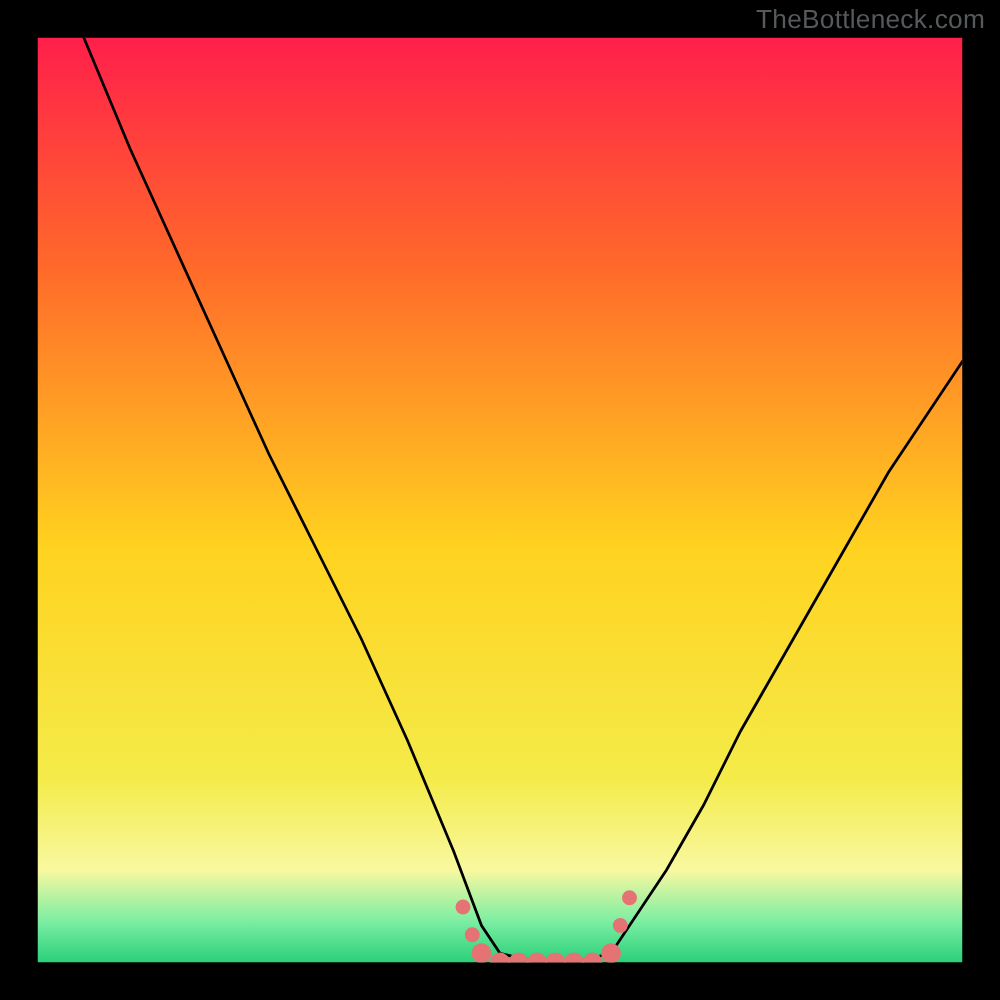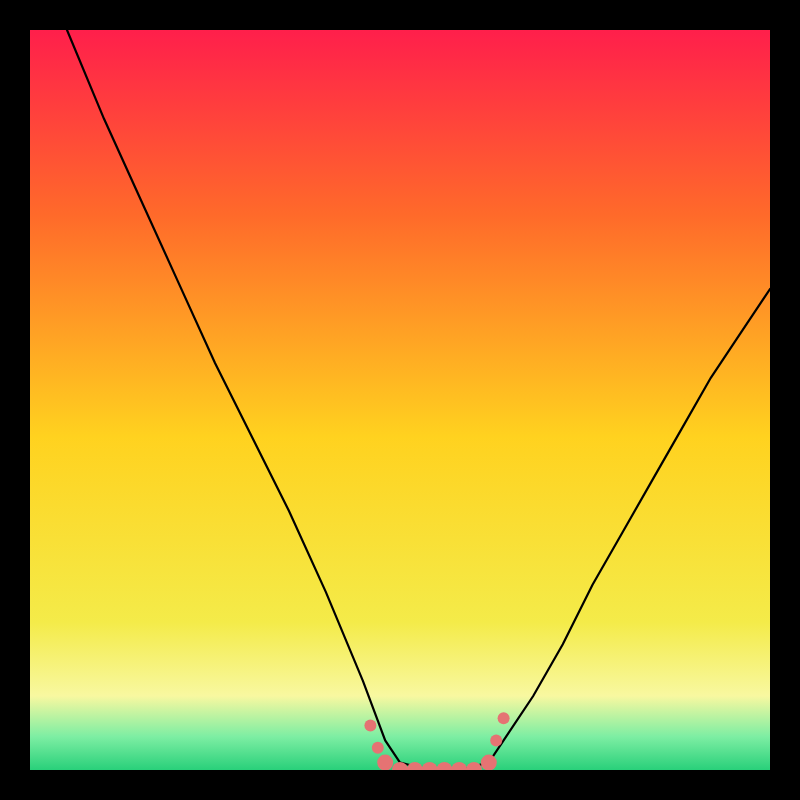--- a/index.html
+++ b/index.html
@@ -34,20 +34,21 @@
     width: 740px;
     height: 740px;
     display: block;
   }
 </style>
 </head>
 <body>
 
 <div class="stage">
 
+  <div class="watermark">TheBottleneck.com</div>
 
   <svg class="plot" viewBox="0 0 740 740" preserveAspectRatio="none">
     <defs>
       <linearGradient id="bg-grad" x1="0" y1="0" x2="0" y2="1">
         <stop offset="0" stop-color="#ff1f4b"></stop>
         <stop offset="0.25" stop-color="#ff6a2a"></stop>
         <stop offset="0.55" stop-color="#ffd21f"></stop>
         <stop offset="0.80" stop-color="#f4eb49"></stop>
         <stop offset="0.90" stop-color="#f8f8a0"></stop>
         <stop offset="0.955" stop-color="#7deea3"></stop>

